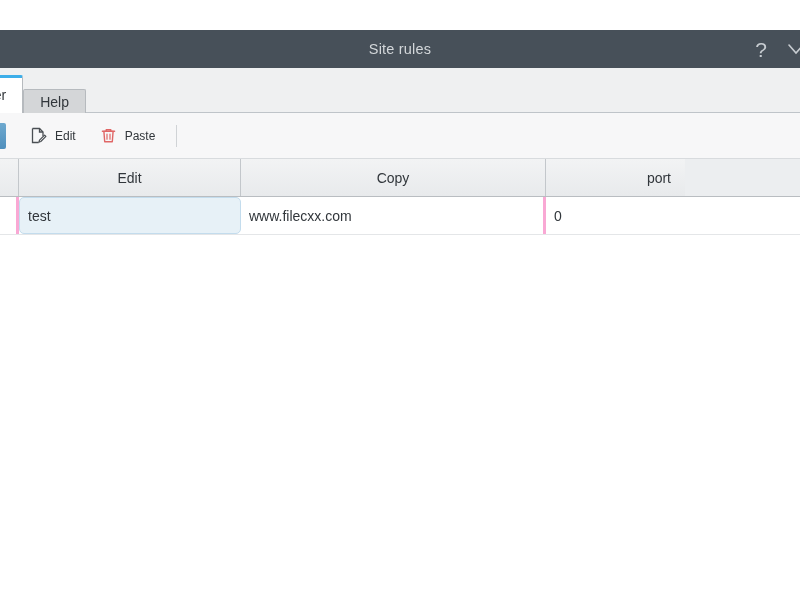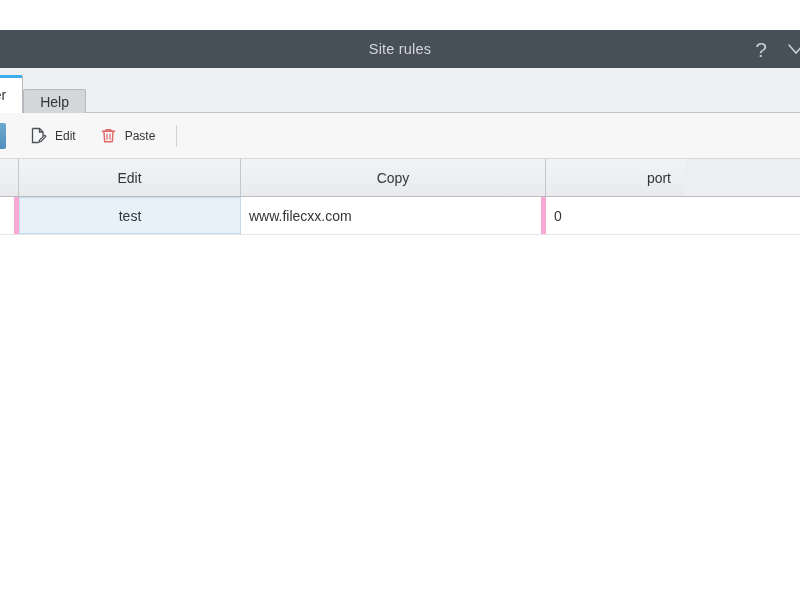--- a/index.html
+++ b/index.html
@@ -197,30 +197,29 @@
     min-height: 38px;
     border-bottom: 1px solid #e4e6e8;
     background: #ffffff;
   }
   .td {
     display: flex;
     align-items: center;
     padding: 0 8px;
     font-size: 14px;
     color: #31363b;
-    border-right: 5px solid #f9a8d4;
+    border-right: 3px solid #f9a8d4;
     overflow: hidden;
     white-space: nowrap;
     cursor: default;
   }
   .td.selected {
     background: #e7f1f7;
     border: 1px solid #c3dced;
-    border-radius: 0;
-    justify-content: center;
+    border-radius: 5px;
   }
 
   
   .c-protocol { width: 134px; flex: 0 0 134px; }
   .c-name     { width: 222px; flex: 0 0 222px; }
   .c-host     { width: 305px; flex: 0 0 305px; }
   .c-port     { width: 139px; flex: 0 0 139px; border-right: none; }
 
   
   .hshift { margin-left: -115px; }

